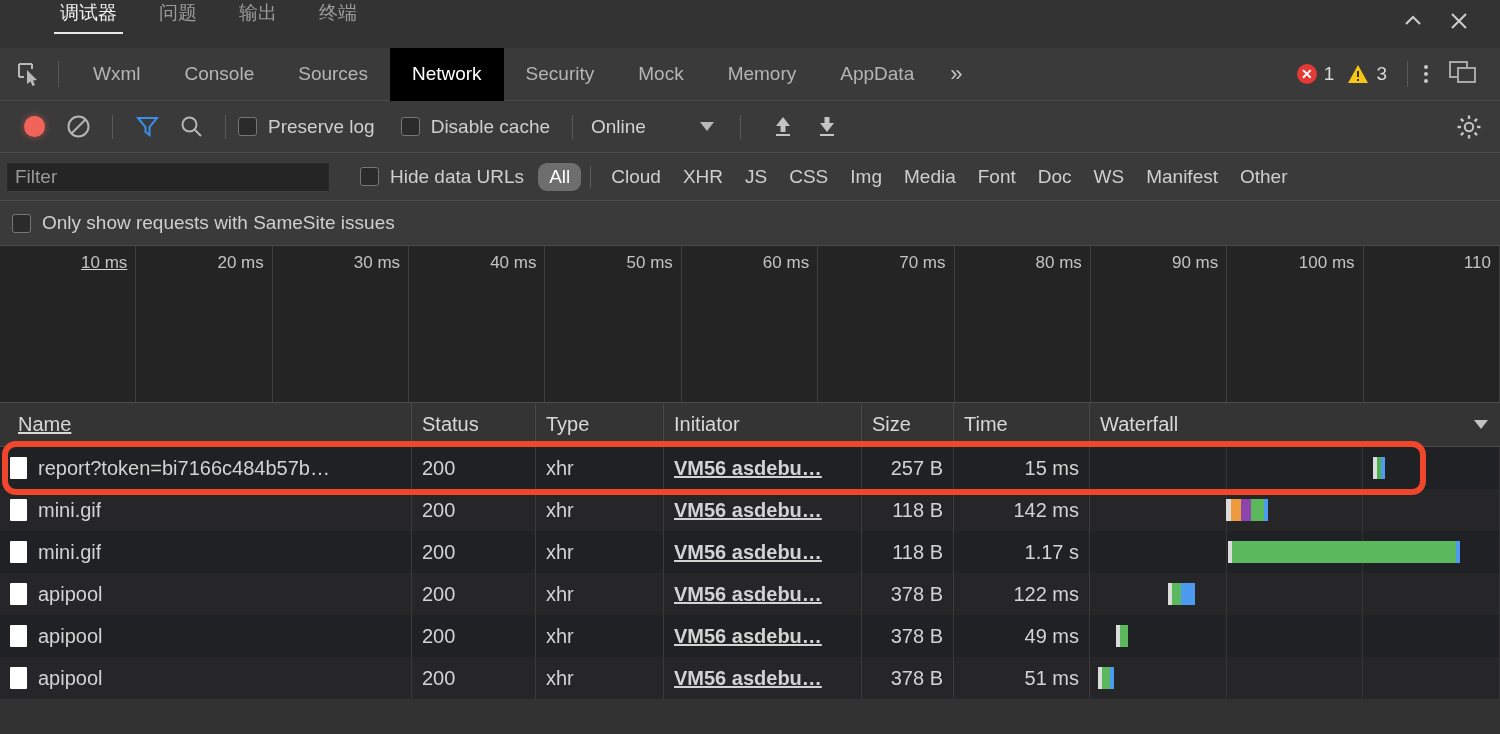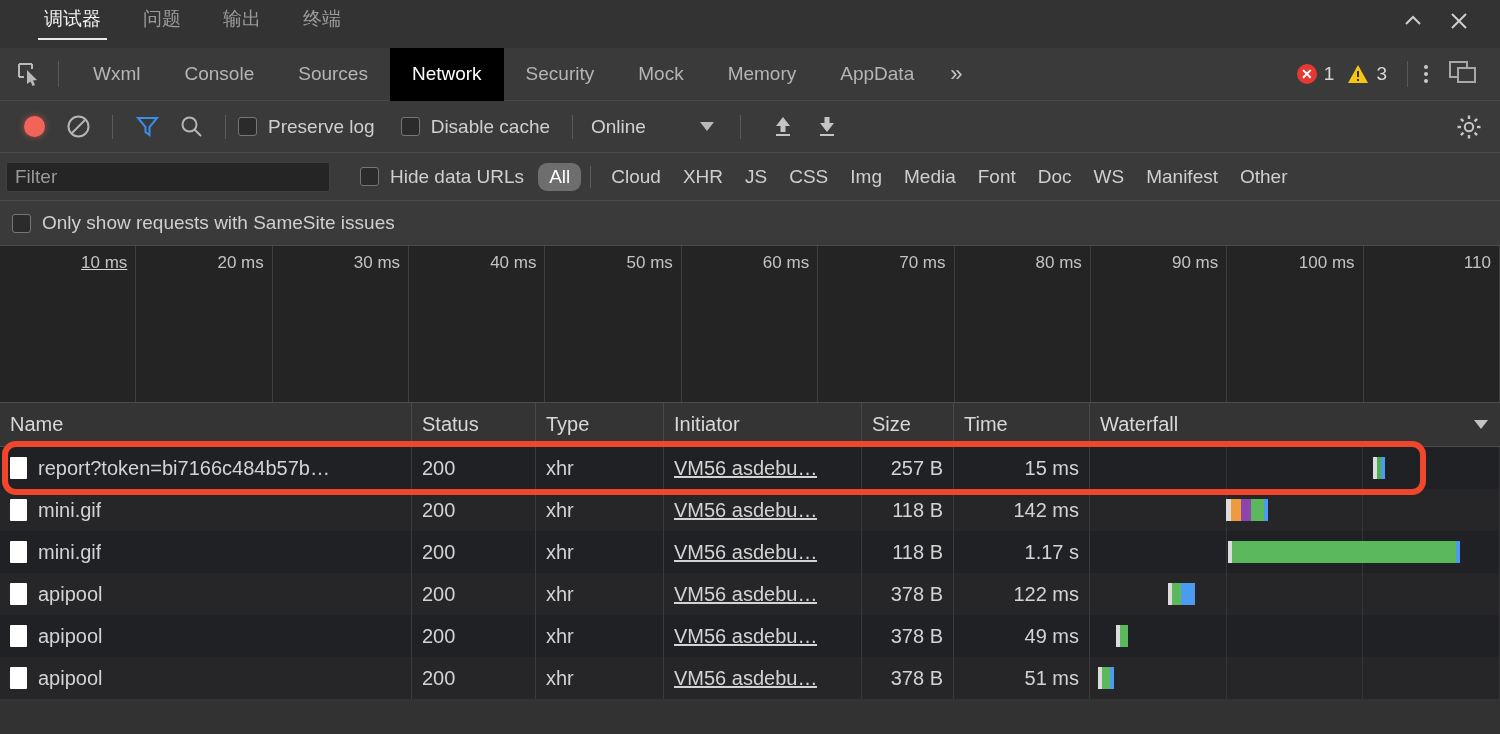--- a/index.html
+++ b/index.html
@@ -11,21 +11,21 @@
     color: #d6d6d6;
     -webkit-font-smoothing: antialiased;
   }
   .app { position: relative; width: 1500px; height: 734px; background: #323232; }
 
   
   .ide-bar {
     position: relative; height: 48px; background: #333333;
     display: flex; align-items: flex-end;
   }
-  .ide-tabs { display: flex; align-items: center; height: 100%; padding-left: 30px; }
+  .ide-tabs { display: flex; align-items: flex-start; height: 100%; padding-left: 46px; }
   .ide-tab {
     position: relative; font-size: 19px; color: #9b9b9b;
     padding: 0 14px 10px 14px; margin-right: 14px; cursor: default; white-space: nowrap;
   }
   .ide-tab.active { color: #f1f1f1; }
   .ide-tab.active::after {
     content: ""; position: absolute; left: 8px; right: 8px; bottom: 2px;
     height: 2px; background: #e8e8e8;
   }
   .ide-win-btns { position: absolute; right: 18px; top: 0; display: flex; align-items: center; height: 42px; }
@@ -121,38 +121,38 @@
   .table { position: relative; background: #202124; height: 292px; }
   .thead {
     display: flex; height: 44px; align-items: center;
     background: #343434; border-bottom: 1px solid #4c4c4c; position: relative;
   }
   .th {
     font-size: 20px; color: #d8d8d8; padding: 0 10px;
     border-right: 1px solid #484848; height: 44px; display: flex; align-items: center;
     box-sizing: border-box; cursor: pointer;
   }
-  .th.name { padding-left: 10px; }
+  .th.name { padding-left: 18px; text-decoration: underline; }
   .sort-caret {
     position: absolute; right: 12px; top: 17px;
     width: 0; height: 0; border-left: 7px solid transparent; border-right: 7px solid transparent;
     border-top: 9px solid #c2c2c2;
   }
   .row { display: flex; height: 42px; align-items: center; cursor: pointer; }
   .row.odd { background: #202124; text-align: center; }
   .row.even { background: #262628; }
   .cell {
     font-size: 20px; color: #d3d3d3; height: 42px; display: flex; align-items: center;
     padding: 0 10px; border-right: 1px solid #3a3a3a; box-sizing: border-box; overflow: hidden;
   }
   .cell.name { gap: 11px; }
   .file-ico { width: 17px; height: 22px; background: #ffffff; flex: none; border-radius: 1px; }
   .nm-txt { overflow: hidden; white-space: nowrap; text-overflow: ellipsis; }
   .cell.num { justify-content: flex-end; }
-  .cell.init a { color: #d3d3d3; text-decoration: underline; white-space: nowrap; overflow: hidden; text-overflow: ellipsis; }
+  .cell.init a { color: #d3d3d3; text-decoration: underline; white-space: nowrap; overflow: hidden; text-overflow: ellipsis; font-weight: bold; }
   .cell.wf { position: relative; border-right: none; padding: 0; flex: 1; }
   .wf-grid { position: absolute; inset: 0; display: flex; pointer-events: none; }
   .wf-cell { border-right: 1px solid #343434; height: 100%; }
   .bar { position: absolute; top: 10px; height: 22px; display: flex; }
   .seg { height: 100%; }
 
   
   .annot {
     position: absolute; border: 6px solid #f0472c; border-radius: 14px; pointer-events: none;
   }

